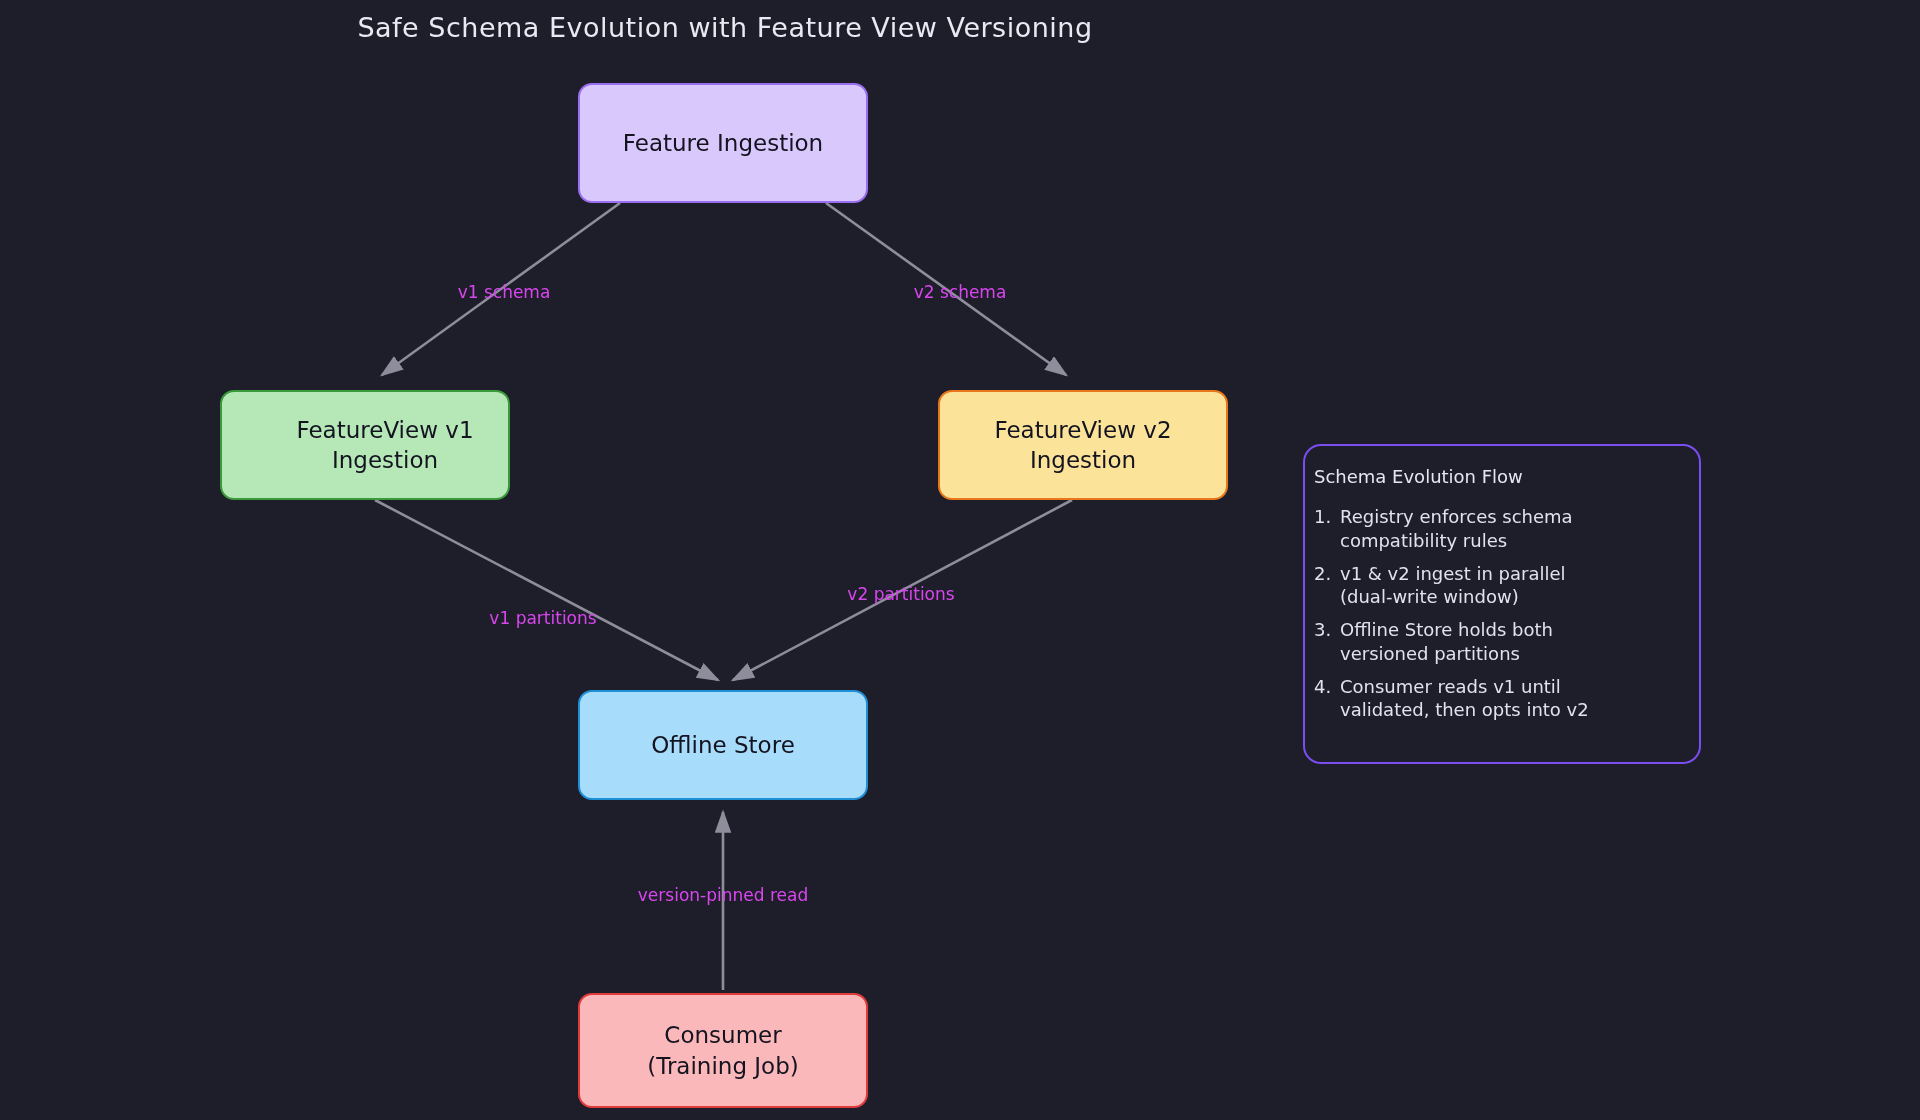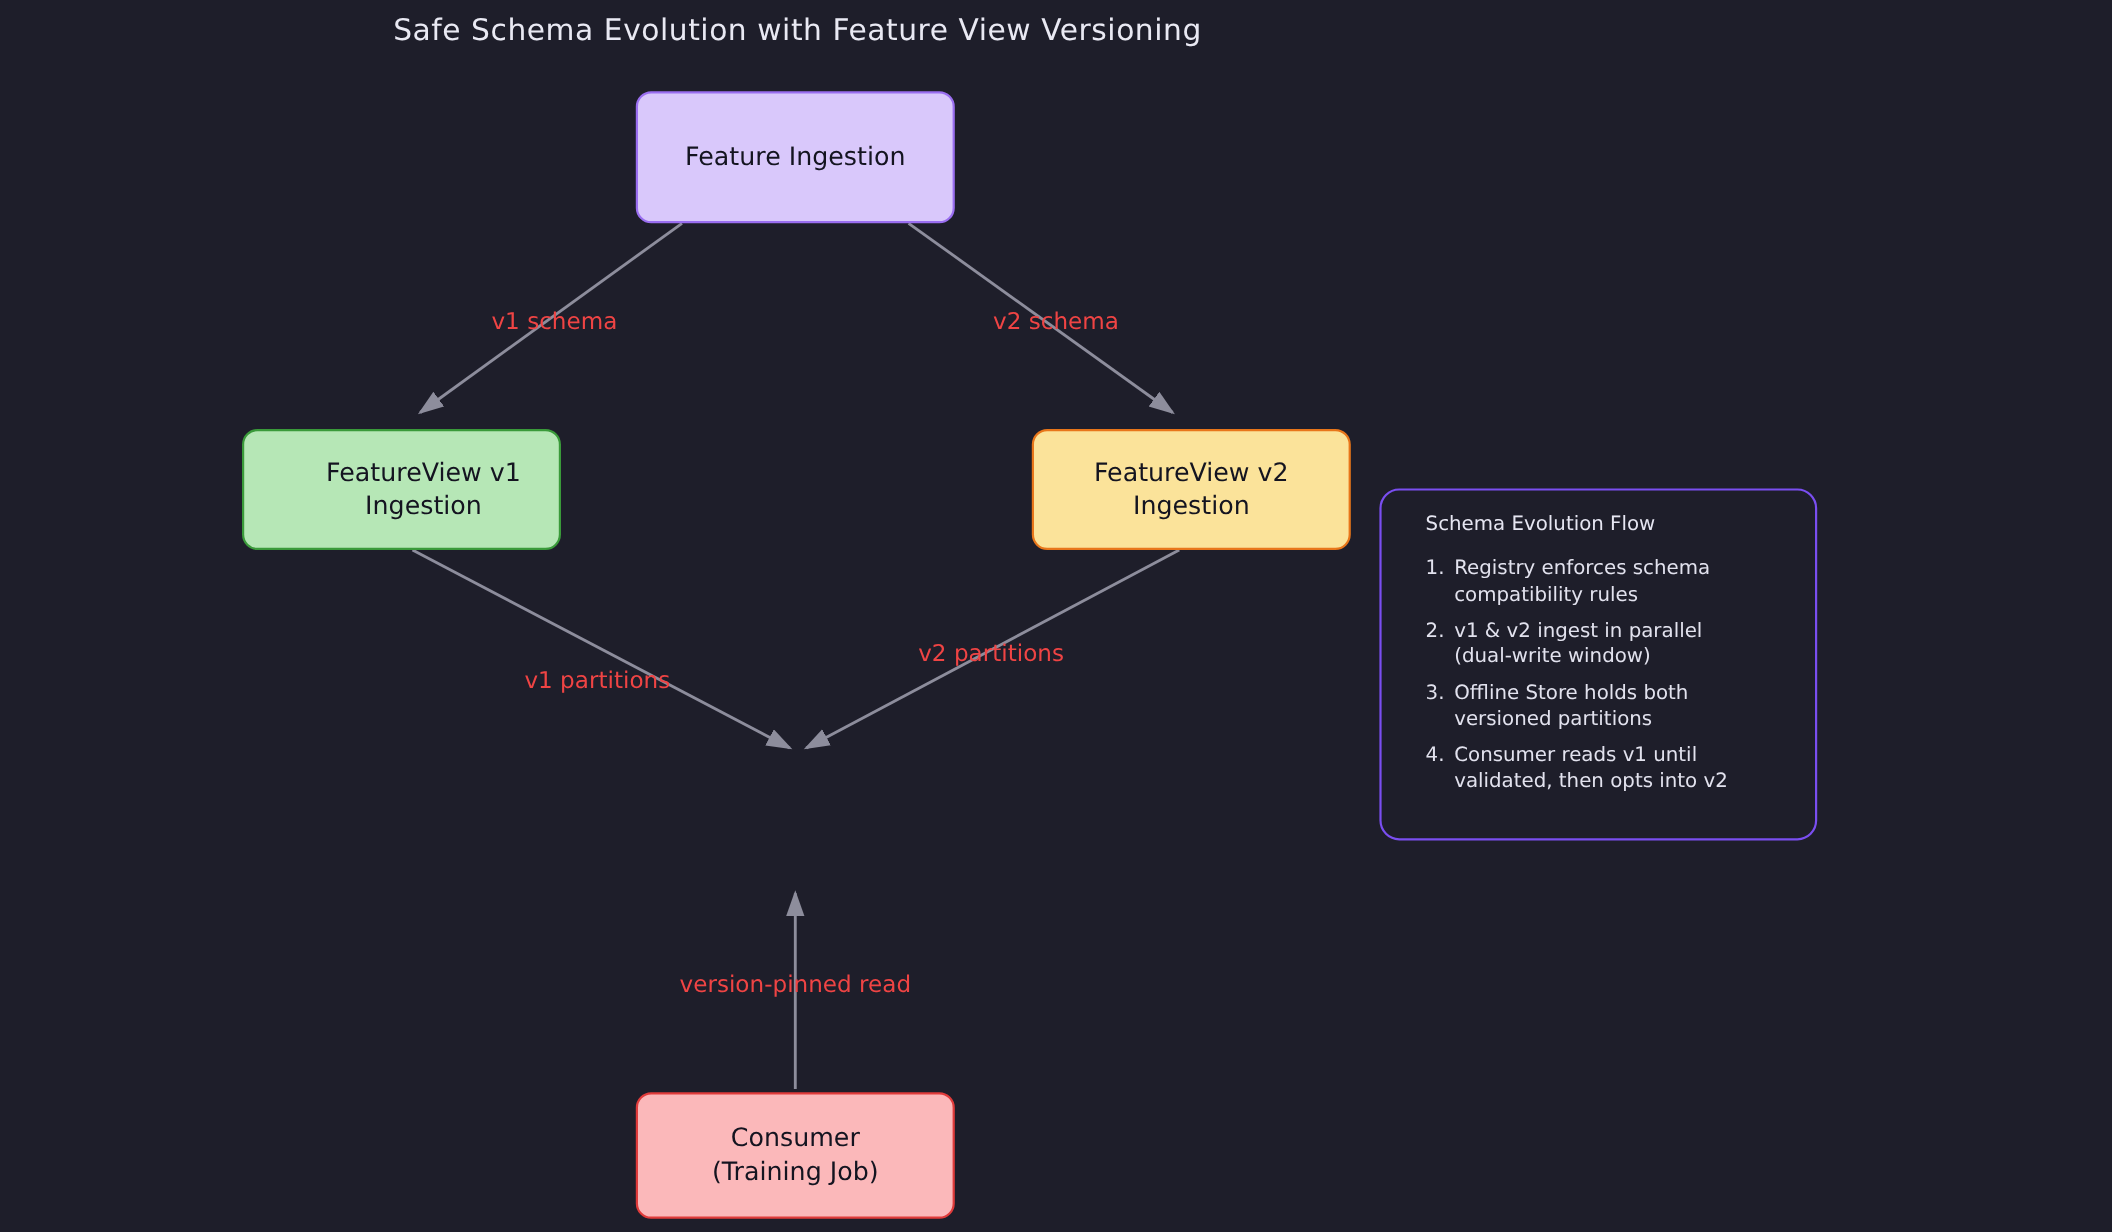--- a/index.html
+++ b/index.html
@@ -66,35 +66,35 @@
     left: 578px; top: 690px; width: 290px; height: 110px;
     background: #a8dcfb; border: 2.5px solid #1f8fd6;
   }
   #n-consumer {
     left: 578px; top: 993px; width: 290px; height: 115px;
     background: #fbb8ba; border: 2.5px solid #e03b3b;
   }
 
   .edge-label {
     position: absolute;
-    font-size: 21px;
-    color: #ef4444;
+    font-size: 17px;
+    color: #d946ef;
     white-space: nowrap;
     transform: translate(-50%, -50%);
   }
 
   .legend {
     position: absolute;
-    left: 1254px; top: 444px;
+    left: 1303px; top: 444px;
     width: 398px; height: 320px;
     border: 2.5px solid #7a4ef0;
     border-radius: 18px;
     background: transparent;
     box-sizing: border-box;
-    padding: 20px 40px;
+    padding: 20px 9px;
   }
   .legend-title {
     font-size: 18px;
     color: #e6e6f2;
     margin-bottom: 18px;
   }
   .legend-list {
     margin: 0; padding: 0; list-style: none;
     font-size: 18px; color: #e2e2ee; line-height: 1.32;
   }
@@ -131,20 +131,23 @@
     <span>Feature Ingestion</span>
   </div>
   <div class="node" id="n-fv1">
     <span>FeatureView v1
 Ingestion</span>
   </div>
   <div class="node" id="n-fv2">
     <span>FeatureView v2
 Ingestion</span>
   </div>
+  <div class="node" id="n-offline">
+    <span>Offline Store</span>
+  </div>
   <div class="node" id="n-consumer">
     <span>Consumer
 (Training Job)</span>
   </div>
 
   <div class="edge-label" style="left:504px; top:292px;">v1 schema</div>
   <div class="edge-label" style="left:940px; top:292px;margin-left:20px;">v2 schema</div>
   <div class="edge-label" style="left:543px; top:618px;">v1 partitions</div>
   <div class="edge-label" style="left:901px; top:594px;">v2 partitions</div>
   <div class="edge-label" style="left:723px; top:895px;">version-pinned read</div>

